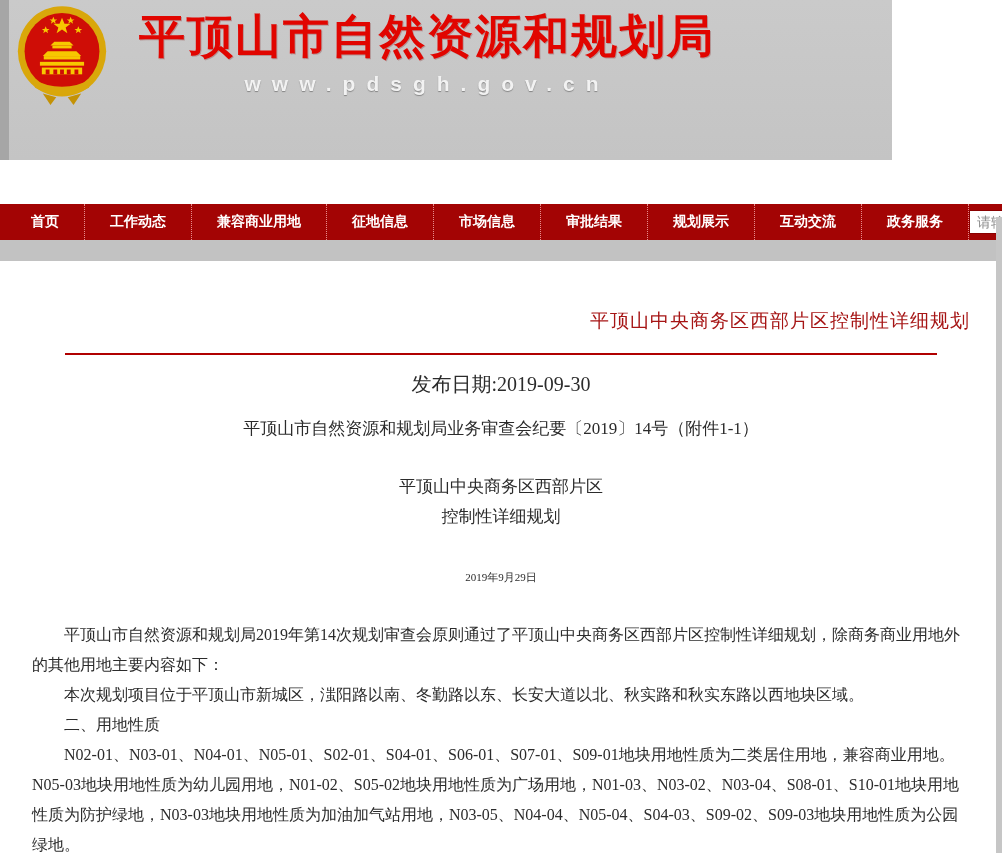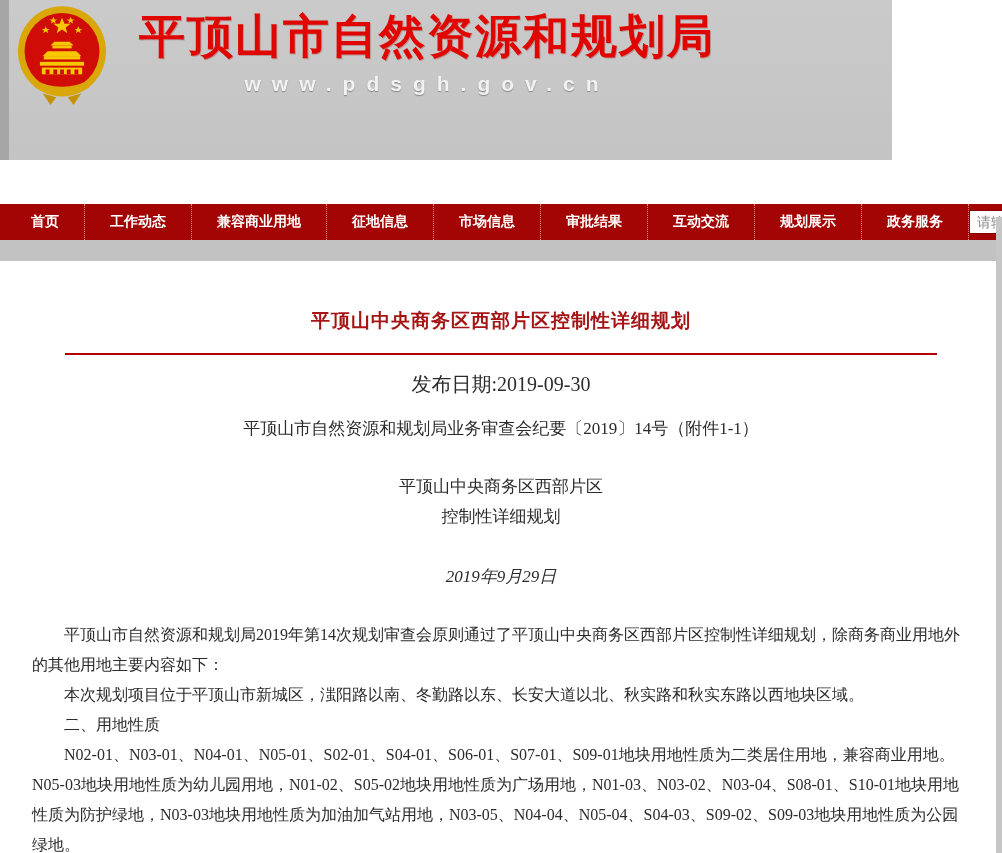--- a/index.html
+++ b/index.html
@@ -48,30 +48,30 @@
 
   
   .sub-strip { width:1002px; height:21px; background:#c2c2c2; }
 
   
   .content {
     position:relative; width:1002px; height:636px; background:#fff;
     padding:0 32px; font-family:"Liberation Serif","DejaVu Serif",serif; color:#2b2b2b;
   }
   .article-title {
-    margin-top:48px; text-align:center; font-size:19px; font-weight:bold;
+    margin-top:48px; text-align:right; font-size:19px; font-weight:normal;
     color:#a61515; letter-spacing:1px; line-height:24px;
   }
   .title-divider { border:none; border-top:2px solid #b00000; margin:20px 33px 0 33px; }
   .center-line { text-align:center; }
   .publish-date { margin-top:19px; font-size:20px; line-height:20px; }
   .doc-number  { margin-top:24px; font-size:17px; line-height:22px; }
   .subtitle-block { margin-top:32px; }
   .subtitle-line { font-size:17px; line-height:30px; }
-  .article-date { margin-top:30px; font-size:17px; line-height:30px;font-style:italic; }
+  .article-date { margin-top:30px; font-size:11px; line-height:30px; }
   .body-block { margin-top:28px; font-size:16px; line-height:30px; }
   .body-block p { text-indent:2em; margin:0; }
 
   
   .scrollbar {
     position:absolute; right:0; top:217px; width:6px; height:636px; background:#c6c6c6;
   }
 </style>
 </head>
 <body>
@@ -113,22 +113,22 @@
 </header>
 
 <nav class="nav">
   <ul class="nav-list">
       <li class="nav-item">首页</li>
       <li class="nav-item">工作动态</li>
       <li class="nav-item">兼容商业用地</li>
       <li class="nav-item">征地信息</li>
       <li class="nav-item">市场信息</li>
       <li class="nav-item">审批结果</li>
+      <li class="nav-item">规划展示</li>
       <li class="nav-item">互动交流</li>
-      <li class="nav-item">规划展示</li>
       <li class="nav-item">政务服务</li>
     </ul>
   <div class="nav-search">
     <input class="search-input" type="text" placeholder="请输入搜索词" style="">
 
   </div>
 </nav>
 
 <div class="sub-strip"></div>
 

